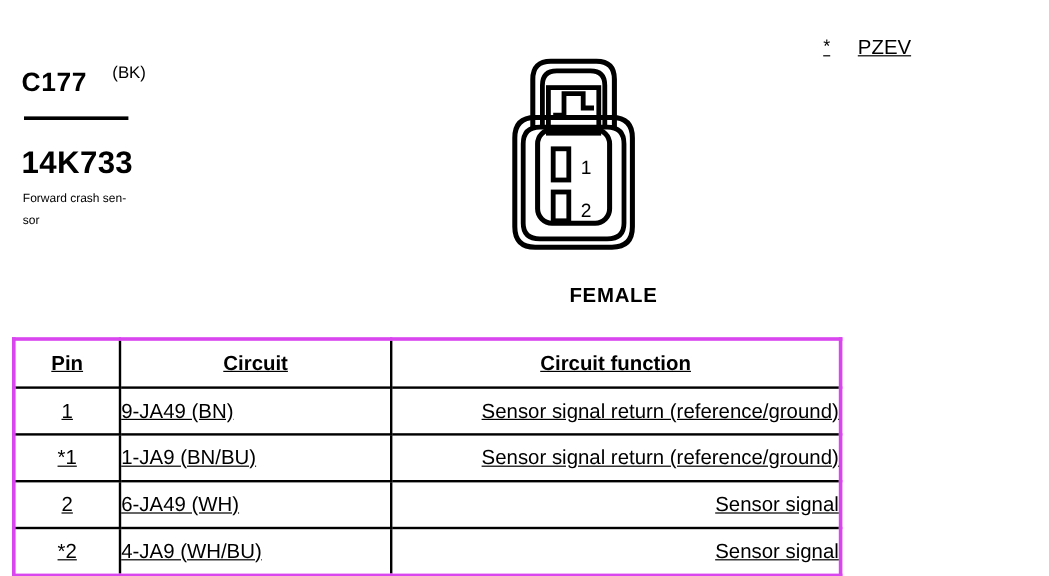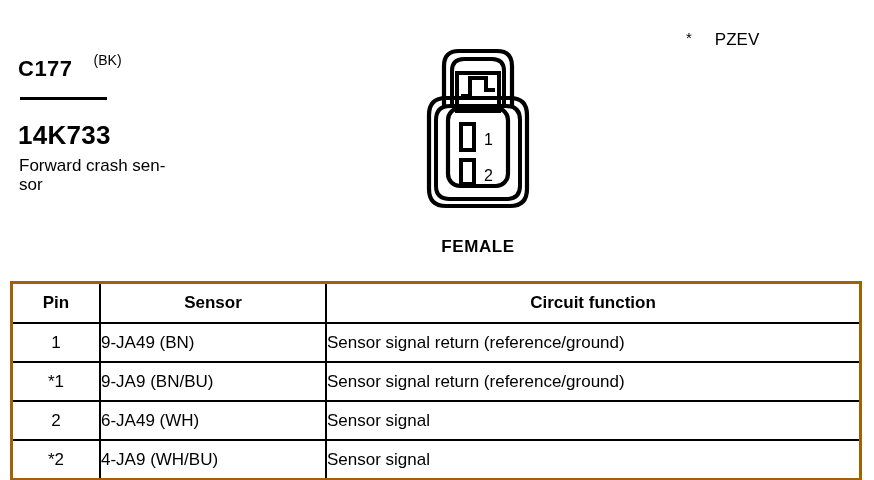--- a/index.html
+++ b/index.html
@@ -11,21 +11,21 @@
   body {
     width: 874px;
     height: 480px;
     position: relative;
     overflow: hidden;
     font-family: "Liberation Sans", sans-serif;
     color: #000000;
     -webkit-font-smoothing: none;
   }
 
-  .abs { position: absolute; }
+  .abs { position: absolute; text-decoration: underline; }
 
   
   #id-block { left: 18px; top: 52px; width: 230px; }
 
   #conn-code-row {
     position: relative;
     height: 40px;
     white-space: nowrap;
   }
   #conn-code {
@@ -58,21 +58,21 @@
     top: 68px;
     font-size: 26px;
     font-weight: bold;
     letter-spacing: 0.3px;
     white-space: nowrap;
   }
   #conn-desc {
     position: absolute;
     left: 1px;
     top: 104px;
-    font-size: 17px;
+    font-size: 10px;
     line-height: 19px;
     width: 175px;
   }
 
   
   #pzev-note {
     left: 686px;
     top: 30px;
     font-size: 17px;
     white-space: nowrap;
@@ -85,50 +85,50 @@
   #pzev-label { margin-left: 23px; }
 
   
   #connector-figure { left: 408px; top: 40px; width: 140px; height: 220px; }
   #connector-svg { display: block; }
   #female-label {
     position: absolute;
     left: 0;
     top: 197px;
     width: 140px;
-    text-align: center;
+    text-align: right;
     font-size: 17px;
     font-weight: bold;
     letter-spacing: 0.6px;
   }
 
   
   #pin-table-wrap { left: 10px; top: 281px; width: 852px; }
   table#pin-table {
     border-collapse: collapse;
-    width: 852px;
+    width: 692px;
     table-layout: fixed;
-    border: 3px solid #a16207;
+    border: 3px solid #d946ef;
   }
   table#pin-table td, table#pin-table th {
     border: 2px solid #000;
     padding: 0;
     height: 37px;
     font-size: 17px;
     font-weight: normal;
     vertical-align: middle;
   }
   table#pin-table thead th {
     font-weight: bold;
     height: 38px;
     text-align: center;
   }
   .col-pin { width: 86px; text-align: center; }
   .col-circuit { width: 224px; text-align: left; }
-  .col-function { text-align: left; padding-left: 12px; }
+  .col-function { text-align: right; padding-left: 12px; }
 </style>
 </head>
 <body>
 
 <div class="abs" id="id-block">
 
   <div id="conn-code-row">
     <span id="conn-code">C177</span><span id="conn-color">(BK)</span>
   </div>
 
@@ -201,34 +201,34 @@
   </svg>
 
   <div id="female-label">FEMALE</div>
 </div>
 
 <div class="abs" id="pin-table-wrap">
   <table id="pin-table">
     <thead>
       <tr>
         <th class="col-pin">Pin</th>
-        <th class="col-circuit">Sensor</th>
+        <th class="col-circuit">Circuit</th>
         <th class="col-function" style="text-align:center;">Circuit function</th>
       </tr>
     </thead>
     <tbody id="pin-table-body">
 
     <tr>
           <td class="col-pin">1</td>
           <td class="col-circuit">9-JA49 (BN)</td>
           <td class="col-function">Sensor signal return (reference/ground)</td>
         </tr>
         <tr>
           <td class="col-pin">*1</td>
-          <td class="col-circuit">9-JA9 (BN/BU)</td>
+          <td class="col-circuit">1-JA9 (BN/BU)</td>
           <td class="col-function">Sensor signal return (reference/ground)</td>
         </tr>
         <tr>
           <td class="col-pin">2</td>
           <td class="col-circuit">6-JA49 (WH)</td>
           <td class="col-function">Sensor signal</td>
         </tr>
         <tr>
           <td class="col-pin">*2</td>
           <td class="col-circuit">4-JA9 (WH/BU)</td>

